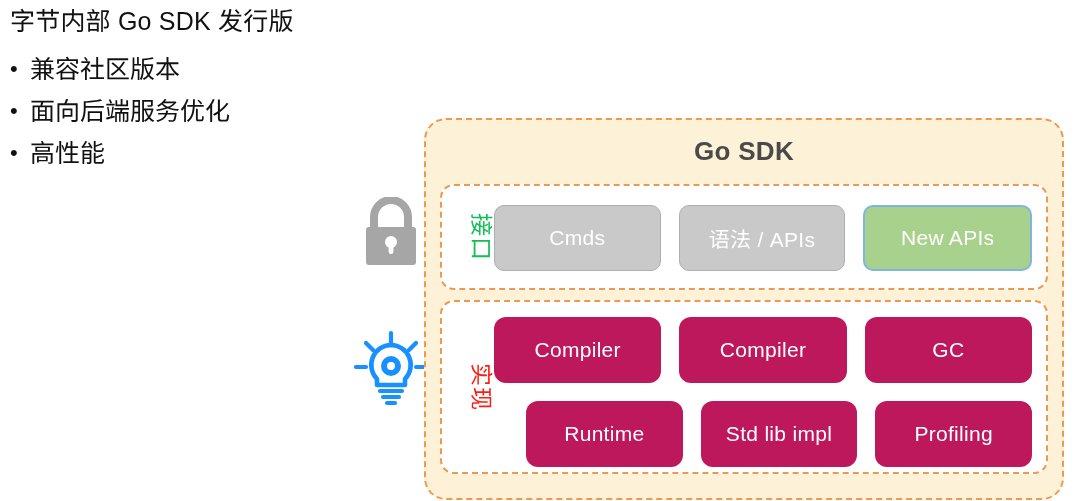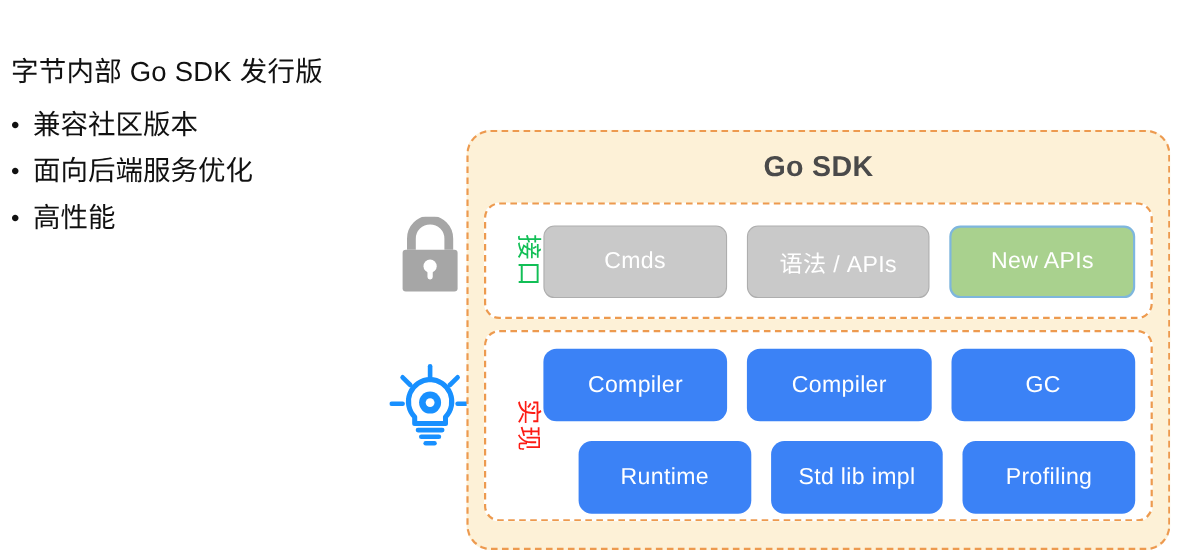--- a/index.html
+++ b/index.html
@@ -24,21 +24,20 @@
     top: 2px;
     width: 400px;
   }
   .slide-heading {
     font-size: 25px;
     line-height: 38px;
     font-weight: 400;
     color: #111111;
     letter-spacing: 0.2px;
     white-space: nowrap;
-    margin-top: 45px;
   }
   .bullet-list {
     list-style: none;
     margin: 8px 0 0 0;
     padding: 0;
   }
   .bullet-item {
     display: flex;
     align-items: flex-start;
     font-size: 25px;
@@ -164,21 +163,21 @@
   }
   .chip.gray {
     background: #c9c9c9;
     border: 1px solid #aeaeae;
   }
   .chip.green {
     background: #a9d18e;
     border: 2px solid #7eb6dd;
   }
   .chip.blue {
-    background: #3b82f6;
+    background: #be185d;
     border: none;
     border-radius: 12px;
   }
 </style>
 </head>
 <body>
 
 <div class="left-col">
   <div class="slide-heading">字节内部 Go SDK 发行版</div>
 

